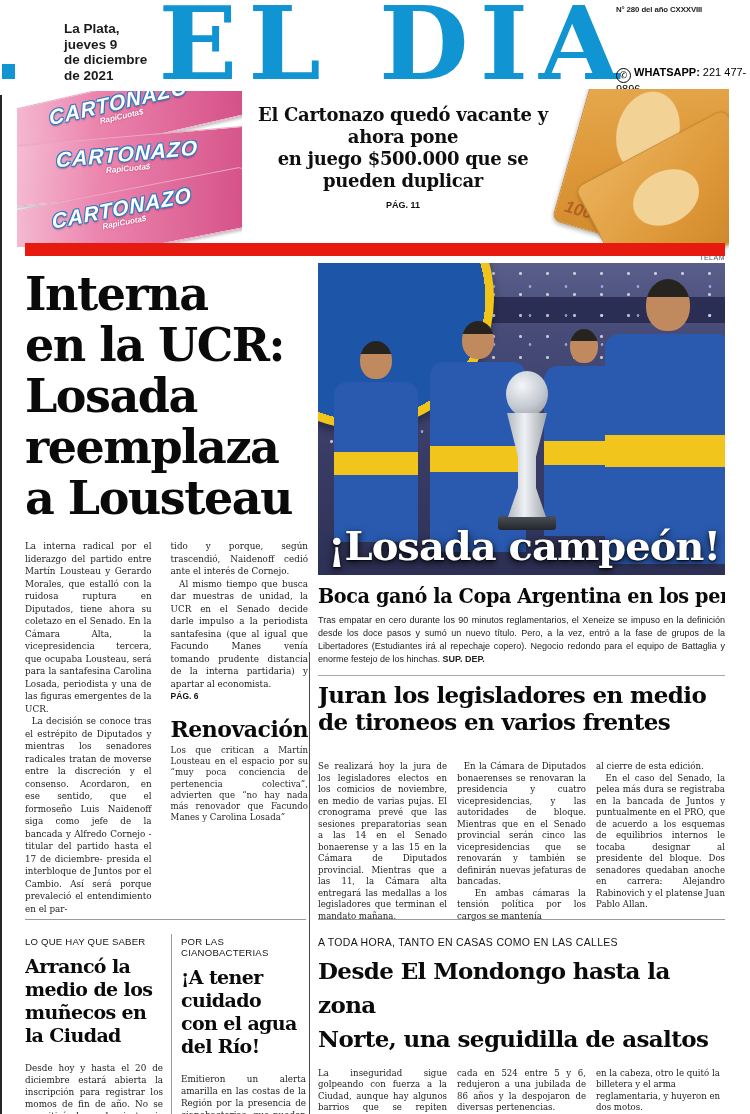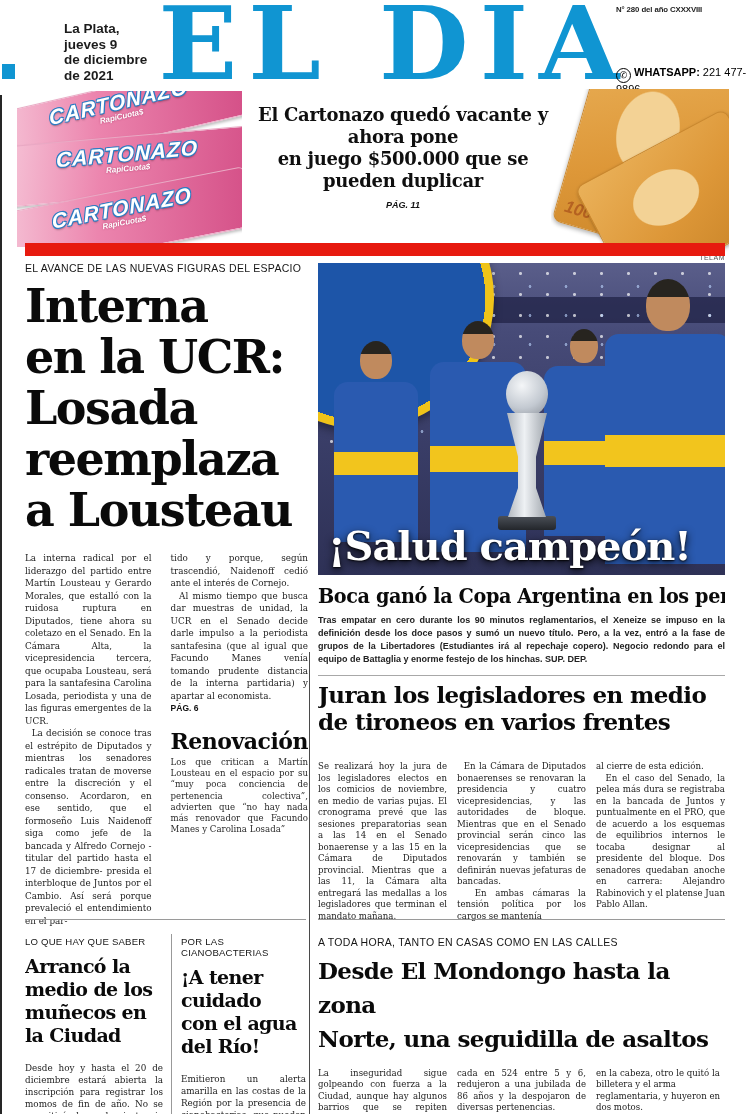--- a/index.html
+++ b/index.html
@@ -38,21 +38,21 @@
   .card .rq{display:block;font-style:italic;font-weight:bold;font-size:8px;color:#fff;
       text-shadow:0 0 2px #b23a6d;margin-top:-2px;}
   #card1{left:-22px;top:-6px;width:250px;height:52px;transform:rotate(-13deg);padding-top:4px;}
   #card2{left:-16px;top:45px;width:252px;height:54px;transform:rotate(-5deg);padding-top:5px;}
   #card3{left:-20px;top:99px;width:252px;height:54px;transform:rotate(-11deg);padding-top:5px;}
   #promo-center{position:absolute;left:218px;right:162px;top:4px;text-align:center;}
   #promo-headline{font-family:"DejaVu Serif",serif;font-weight:900;font-size:58px;line-height:62px;
       letter-spacing:-1px;color:#0c0c0c;}
   #promo-deck{font-family:"DejaVu Serif",serif;font-weight:bold;font-size:18px;line-height:22px;
       letter-spacing:-.3px;color:#0f0f0f;margin-top:5px;}
-  #promo-ref{font-size:9px;font-weight:bold;margin-top:8px;font-style:italic;}
+  #promo-ref{font-size:9px;font-weight:bold;margin-top:8px;}
   #bills{position:absolute;right:-4px;top:-6px;width:178px;height:166px;overflow:hidden;z-index:3;}
   .bill{position:absolute;border-radius:9px;border:1px solid #c8872f;
       background:radial-gradient(ellipse at 45% 42%,#f3d295 0 26%,rgba(0,0,0,0) 27%),
                  linear-gradient(155deg,#eab159,#dd9738 55%,var(--orange,#c98428));
       box-shadow:0 2px 4px rgba(0,0,0,.3);}
   #bill1{right:2px;top:-36px;width:150px;height:190px;transform:rotate(16deg);}
   #bill2{right:-34px;top:52px;width:168px;height:120px;transform:rotate(-28deg);}
   .bill .val{position:absolute;left:8px;bottom:6px;font-weight:bold;font-style:italic;
       font-size:17px;color:#b05a1e;opacity:.85;}
 
@@ -104,21 +104,21 @@
       clip-path:polygon(10% 0,90% 0,68% 42%,68% 72%,88% 100%,12% 100%,32% 72%,32% 42%);
       background:linear-gradient(90deg,#9fa6ae,#eef1f4 45%,#8d949c);}
   .t-base{width:58px;height:14px;margin:-1px auto 0;border-radius:3px;
       background:linear-gradient(180deg,#4a4f57,#23262b);}
   #caption{position:absolute;left:10px;bottom:6px;font-family:"DejaVu Serif",serif;font-weight:900;
       font-size:40px;letter-spacing:-1px;color:#fff;
       text-shadow:0 3px 8px rgba(0,0,0,.9),0 1px 2px rgba(0,0,0,.9);}
 
   #boca-headline{font-family:"DejaVu Serif",serif;font-weight:900;font-size:20px;letter-spacing:-.4px;
       color:#0a0a0a;margin-top:9px;white-space:nowrap;transform:scaleX(.96);transform-origin:0 50%;}
-  #boca-body{font-size:9px;line-height:13px;color:#222;margin-top:6px;font-weight:bold;}
+  #boca-body{font-size:9px;line-height:13px;color:#222;margin-top:6px;}
   #div1{border-top:1px solid #a8a8a8;margin-top:9px;}
   #leg-kicker{margin-top:13px;}
   #leg-headline{font-family:"DejaVu Serif",serif;font-weight:900;font-size:23px;line-height:27px;
       letter-spacing:-.6px;color:#0a0a0a;margin-top:5px;}
   #leg-body{display:flex;gap:10px;margin-top:26px;}
   .legcol{flex:1;font-family:"DejaVu Serif",serif;font-size:8.6px;line-height:11.5px;color:#1c1c1c;}
 
   
   #hl1{left:25px;top:919px;width:281px;border-top:1.5px solid #9a9a9a;}
   #hl2{left:318px;top:919px;width:407px;border-top:1.5px solid #9a9a9a;}
@@ -181,21 +181,20 @@
       </div>
     <div class="bill" id="bill2">
         <span class="val">1000</span>
       </div>
   </div>
 </div>
 <div class="abs" id="redbar"></div>
 <div class="abs" id="edgeline"></div>
 
 <div class="abs" id="lead">
-  <div class="kicker">EL AVANCE DE LAS NUEVAS FIGURAS DEL ESPACIO</div>
   <div id="lead-headline" class="pre">Interna
 en la UCR:
 Losada
 reemplaza
 a Lousteau</div>
   <div id="lead-body">
     <div class="bodycol pre jus">La interna radical por el liderazgo del partido entre Martín Lousteau y Gerardo Morales, que estalló con la ruidosa ruptura en Diputados, tiene ahora su coletazo en el Senado. En la Cámara Alta, la vicepresidencia tercera, que ocupaba Lousteau, será para la santafesina Carolina Losada, periodista y una de las figuras emergentes de la UCR.
 &nbsp;&nbsp;La decisión se conoce tras el estrépito de Diputados y mientras los senadores radicales tratan de moverse entre la discreción y el consenso. Acordaron, en ese sentido, que el formoseño Luis Naidenoff siga como jefe de la bancada y Alfredo Cornejo -titular del partido hasta el 17 de diciembre- presida el interbloque de Juntos por el Cambio. Así será porque prevaleció el entendimiento en el par-</div>
     <div class="bodycol">
       <span class="pre jus" style="display:block">tido y porque, según trascendió, Naidenoff cedió ante el interés de Cornejo.
@@ -229,21 +228,21 @@
       </div>
     <div class="player" id="pl4">
         <div class="p-head"></div>
         <div class="p-torso"></div>
       </div>
     <div id="trophy">
       <div class="t-ball"></div>
       <div class="t-body"></div>
       <div class="t-base"></div>
     </div>
-    <div id="caption">¡Salud campeón!</div>
+    <div id="caption">¡Losada campeón!</div>
   </div>
 
   <div id="boca-headline">Boca ganó la Copa Argentina en los penales</div>
   <p id="boca-body" class="jus" style="margin:6px 0 0">
     <span>Tras empatar en cero durante los 90 minutos reglamentarios, el Xeneize se impuso en la definición desde los doce pasos y sumó un nuevo título. Pero, a la vez, entró a la fase de grupos de la Libertadores (Estudiantes irá al repechaje copero). Negocio redondo para el equipo de Battaglia y enorme festejo de los hinchas.</span>
     <strong>SUP. DEP.</strong>
   </p>
 
   <div id="div1"></div>
 

